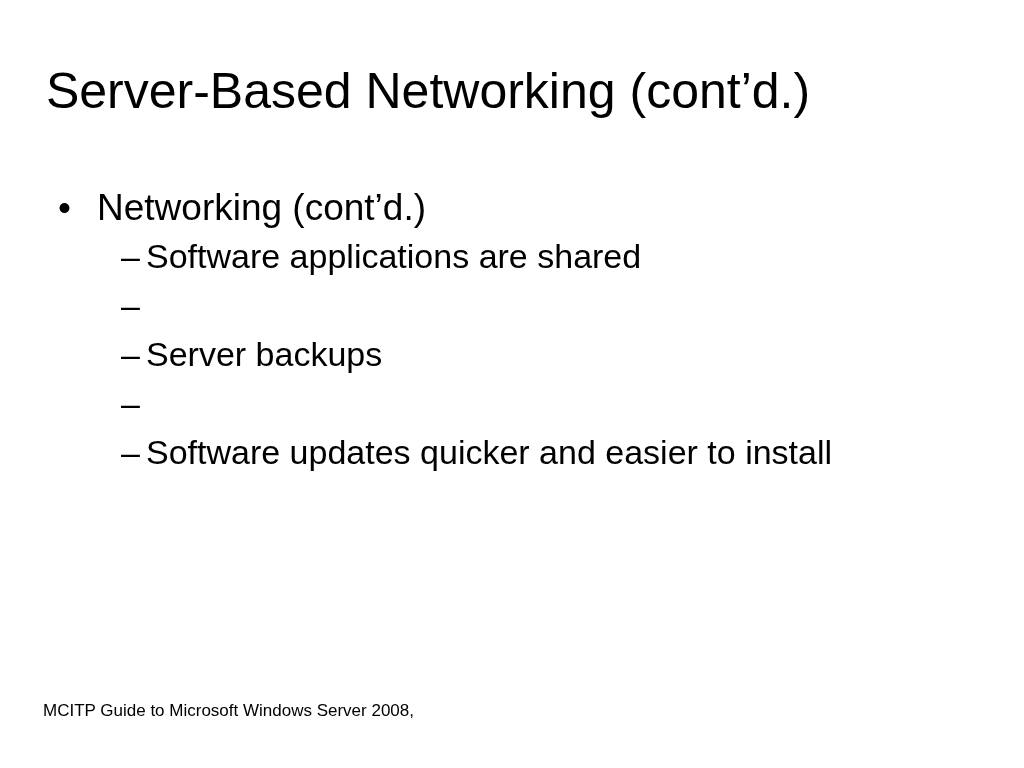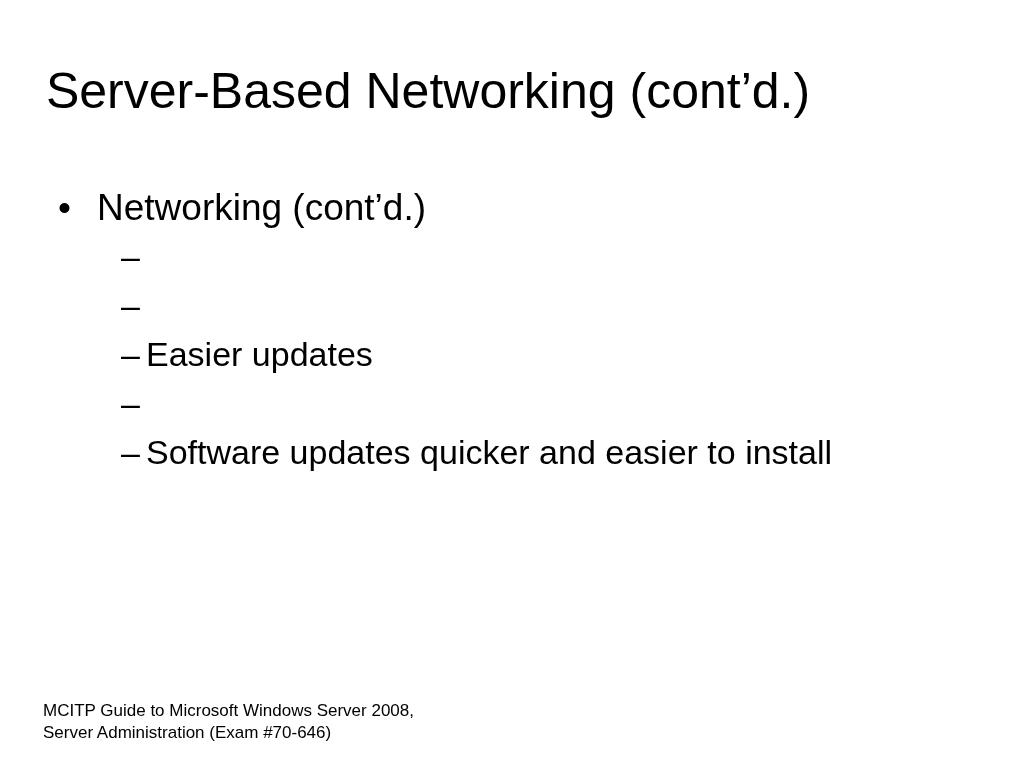--- a/index.html
+++ b/index.html
@@ -81,37 +81,37 @@
   <h1 class="title">Server-Based Networking (cont’d.)</h1>
 
   <div class="bullet-l1">
     <span class="l1-marker">•</span>
     <span class="l1-text">Networking (cont’d.)</span>
   </div>
 
   <div class="sub-list" id="subList">
       <div class="sub-item">
         <span class="l2-marker">–</span>
+        <span class="l2-text">Software applications are shared</span>
       </div>
       <div class="sub-item">
         <span class="l2-marker">–</span>
       </div>
       <div class="sub-item">
         <span class="l2-marker">–</span>
-        <span class="l2-text">Easier updates</span>
+        <span class="l2-text">Server backups</span>
       </div>
       <div class="sub-item">
         <span class="l2-marker">–</span>
       </div>
       <div class="sub-item">
         <span class="l2-marker">–</span>
         <span class="l2-text">Software updates quicker and easier to install</span>
       </div>
     </div>
 
   <div class="footer">
     <div>MCITP Guide to Microsoft Windows Server 2008,</div>
-    <div>Server Administration (Exam #70-646)</div>
   </div>
 
   <div class="page-number">34</div>
 
 </div>
 
 </body></html>

